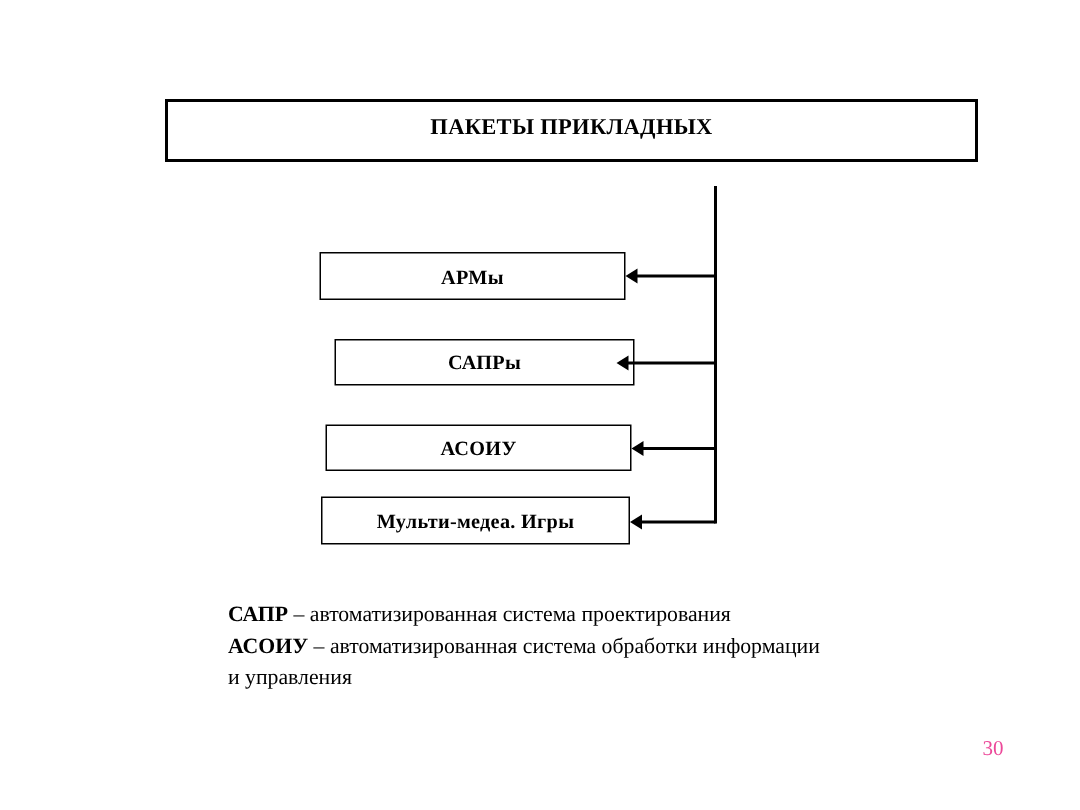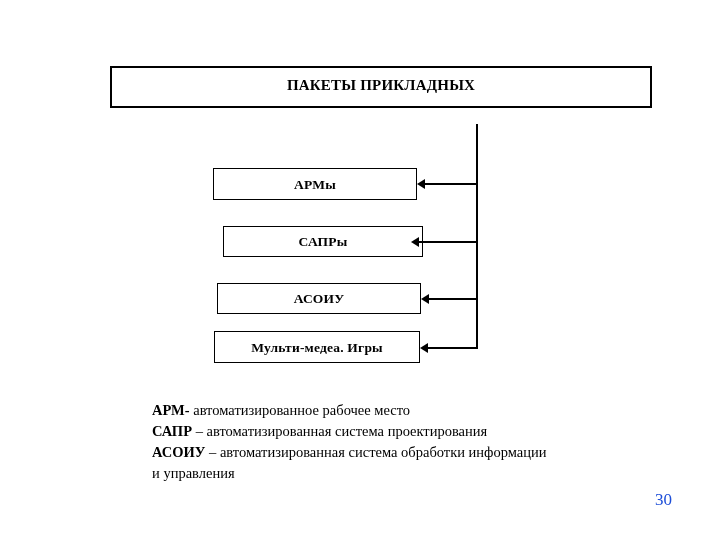--- a/index.html
+++ b/index.html
@@ -105,23 +105,23 @@
     line-height: 21px;
   }
   .legend-line { white-space: nowrap; }
   .abbr { font-weight: bold; }
 
   
   .page-number {
     position: absolute;
     left: 655px;
     top: 492px;
-    font-size: 17px;
+    font-size: 14px;
     line-height: 16px;
-    color: #1d4ed8;
+    color: #ec4899;
   }
 </style>
 </head>
 <body>
 
 <div id="slide">
 
   <div class="title-box">
     <div class="title-text">
       <div>ПАКЕТЫ ПРИКЛАДНЫХ</div>
@@ -143,23 +143,20 @@
     <span class="item-label">Мульти-медеа. Игры</span>
   </div>
 
   <div class="arrow arrow-armi"></div>
   <div class="arrow arrow-sapri"></div>
   <div class="arrow arrow-asoiu"></div>
   <div class="arrow arrow-multi"></div>
 
   <div class="legend">
     <div class="legend-line">
-      <span class="abbr">АРМ-</span><span> автоматизированное рабочее место</span>
-    </div>
-    <div class="legend-line">
       <span class="abbr">САПР</span><span> – автоматизированная система проектирования</span>
     </div>
     <div class="legend-line">
       <span class="abbr">АСОИУ</span><span> – автоматизированная система обработки информации</span>
     </div>
     <div class="legend-line">
       <span>и управления</span>
     </div>
   </div>
 

